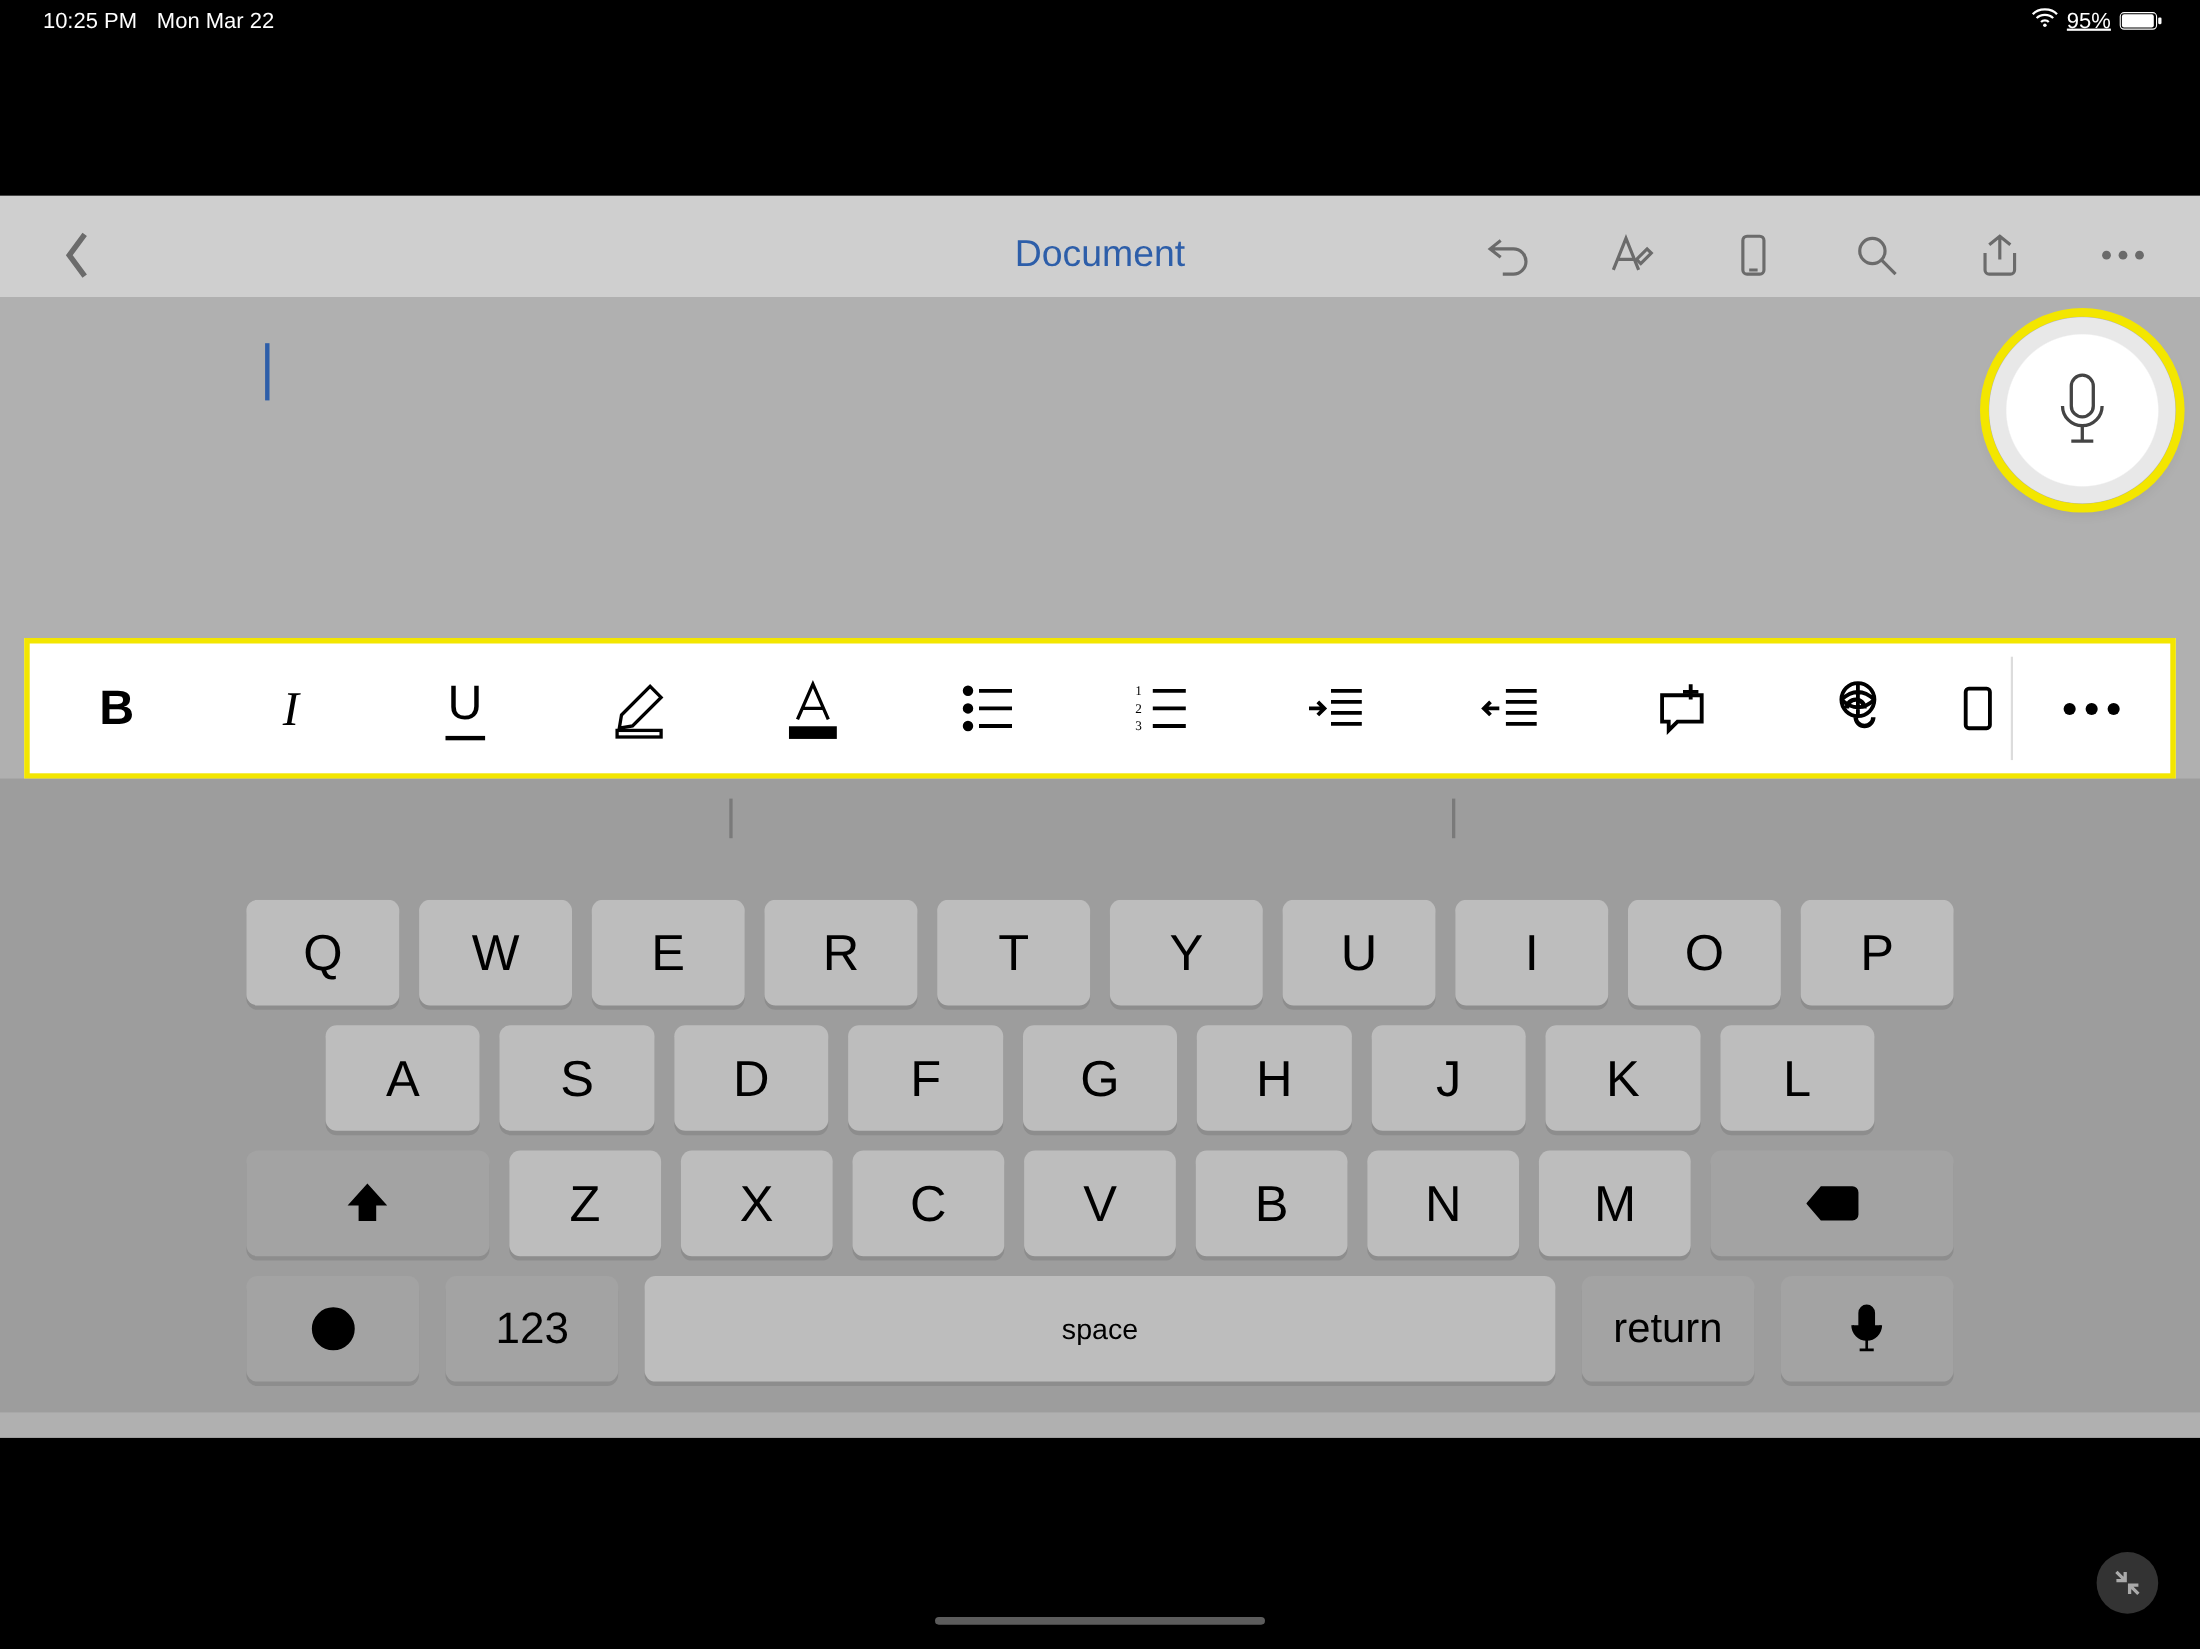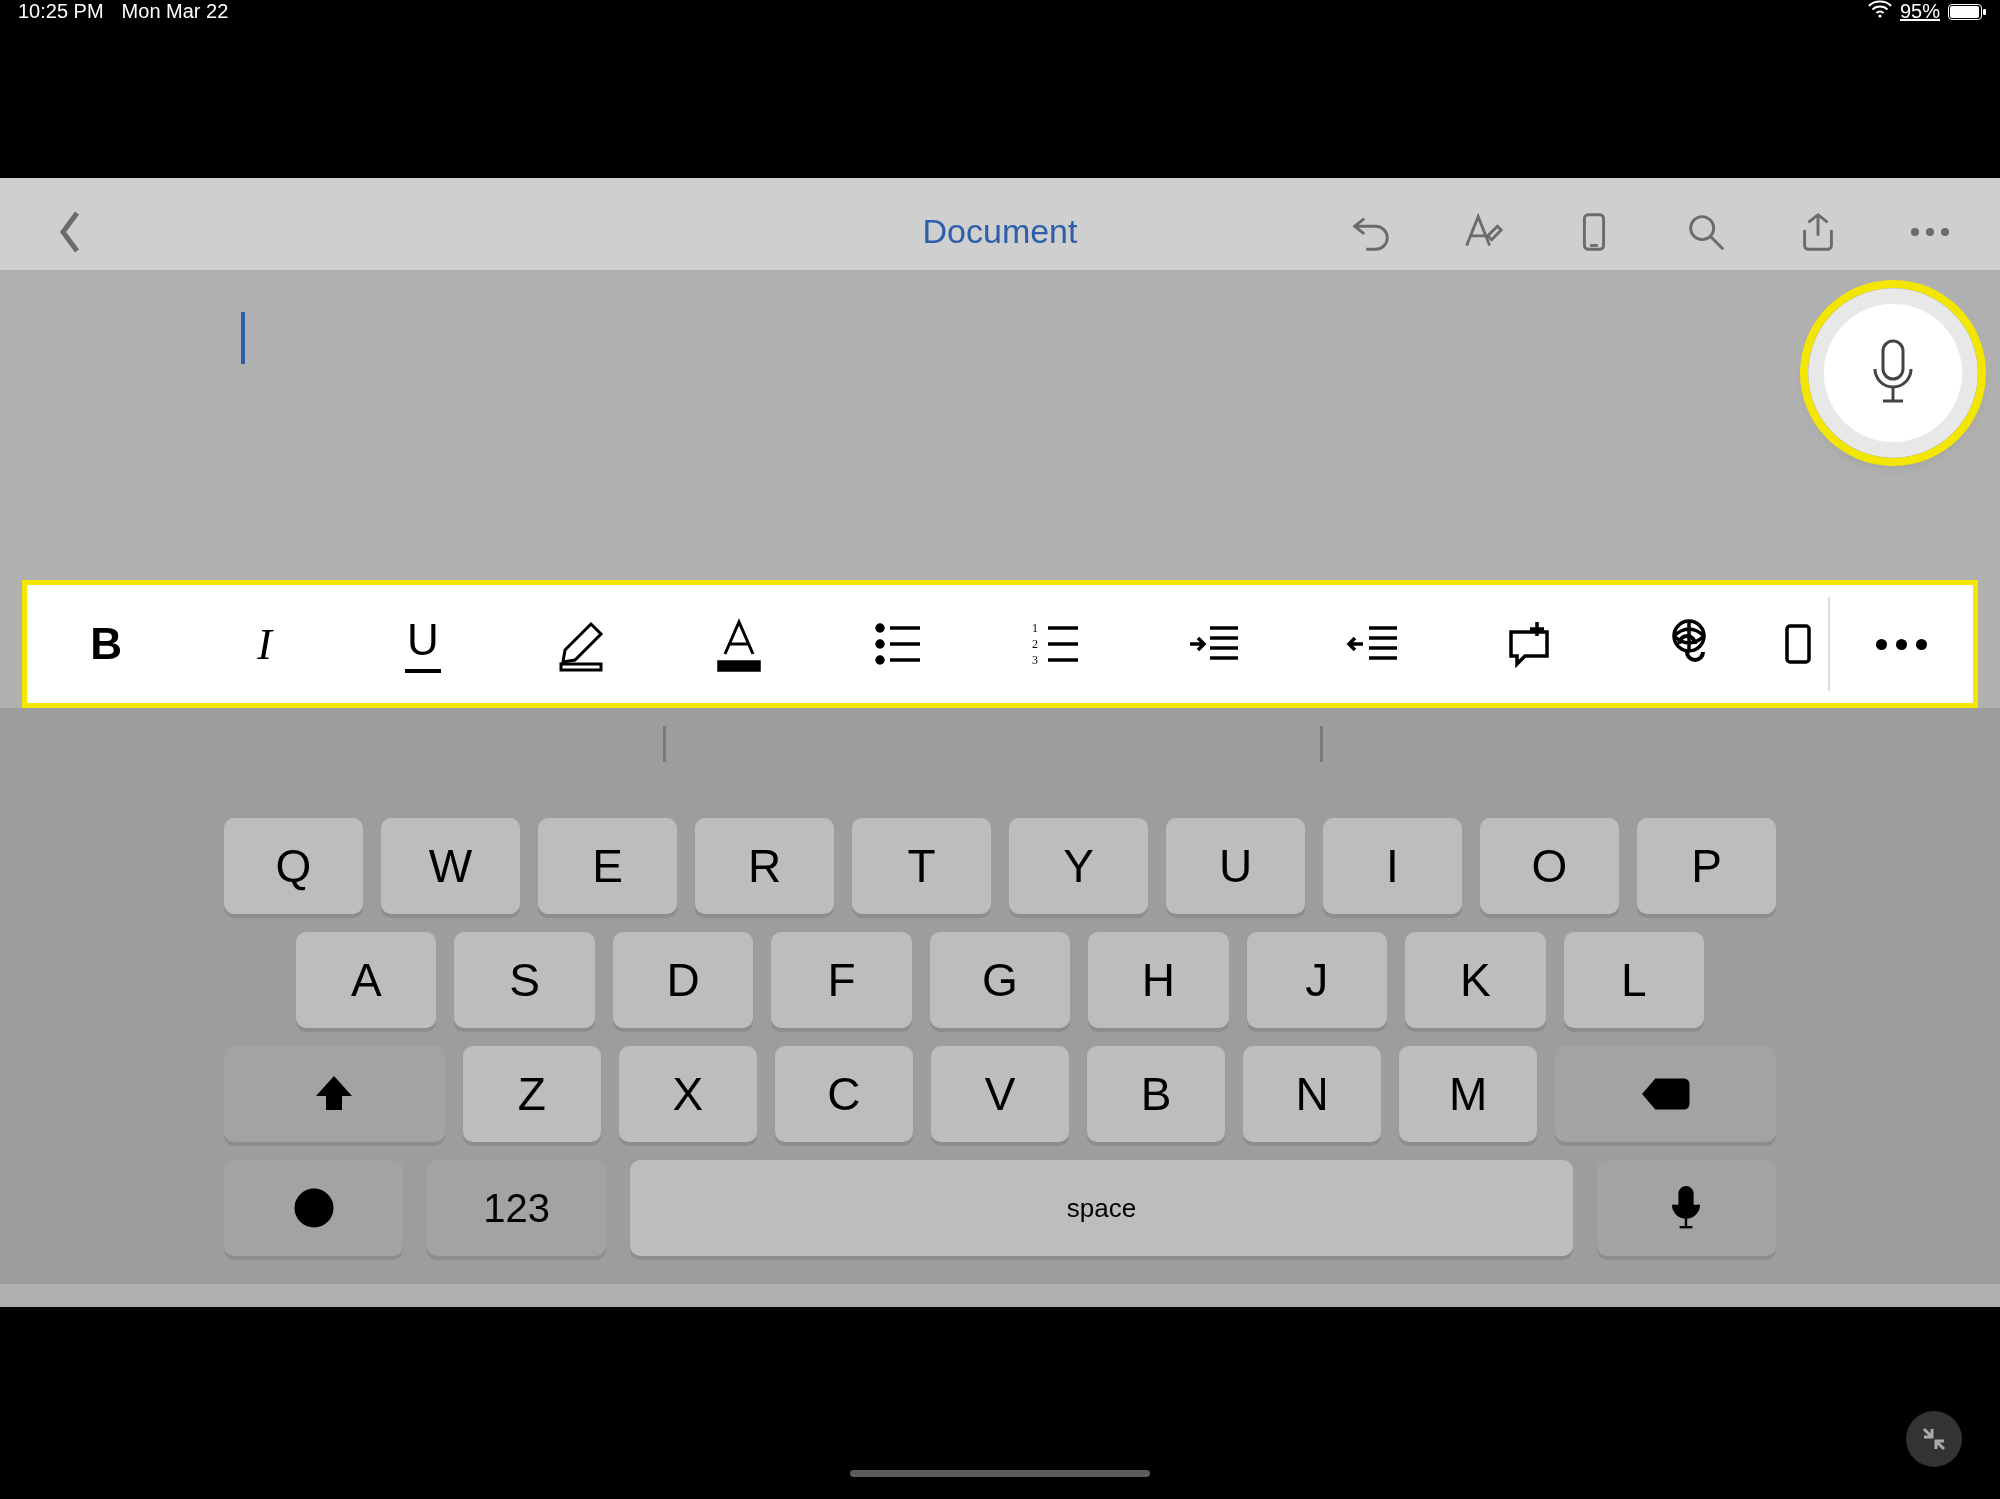--- a/index.html
+++ b/index.html
@@ -23,22 +23,22 @@
   }
 
   
   .statusbar {
     position: absolute;
     top: 0; left: 0; right: 0;
     height: 38px;
     color: #fff;
     font-size: 20px;
     display: flex;
-    align-items: flex-start;
-    padding: 0 18px;
+    align-items: center;
+    padding: 0 39px;
   }
   .statusbar .left  { display:flex; gap:18px; }
   .statusbar .right { margin-left:auto; display:flex; align-items:center; gap:8px;text-decoration:underline; }
   .battery {
     width: 34px; height: 16px;
     border: 1.5px solid #fff; border-radius: 4px;
     position: relative;
   }
   .battery::after {
     content:""; position:absolute; right:-5px; top:4px;
@@ -422,20 +422,21 @@
       <div class="key dark small">
         <svg viewBox="0 0 48 48" fill="none" stroke="#000" stroke-width="3">
             <circle cx="24" cy="24" r="18"></circle>
             <circle cx="17" cy="19" r="2.5" fill="#000" stroke="none"></circle>
             <circle cx="31" cy="19" r="2.5" fill="#000" stroke="none"></circle>
             <path d="M14 28 Q24 40 34 28"></path>
           </svg>
       </div>
       <div class="key dark small" style="font-size:40px">123</div>
       <div class="key space" style="flex:5 0 0">space</div>
+      <div class="key dark small" style="font-size:38px">return</div>
       <div class="key dark small">
         <svg viewBox="0 0 48 60" fill="none" stroke="#000" stroke-width="3">
             <rect x="16" y="4" width="16" height="30" rx="8"></rect>
             <path d="M8 26 A16 16 0 0 0 40 26"></path>
             <line x1="24" y1="42" x2="24" y2="54"></line>
             <line x1="16" y1="54" x2="32" y2="54"></line>
           </svg>
       </div>
     </div>
   </div>

